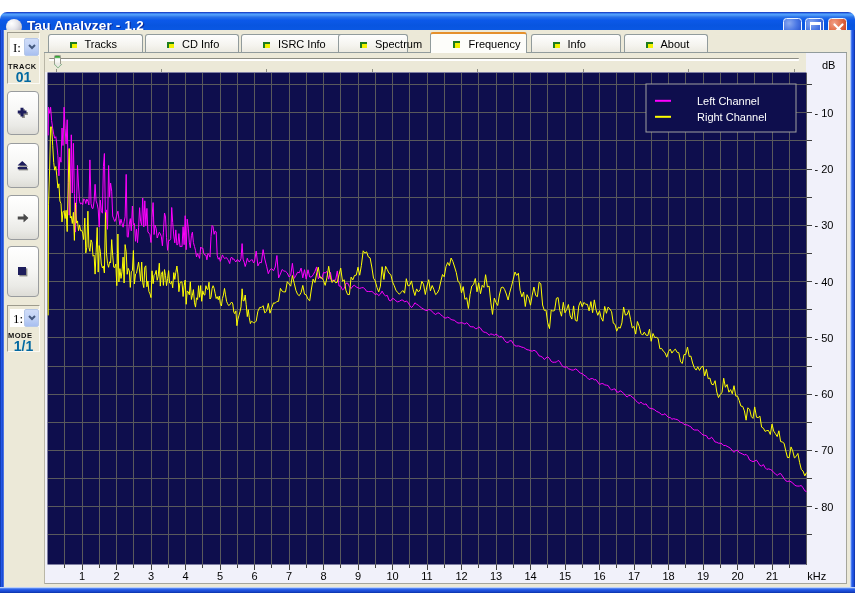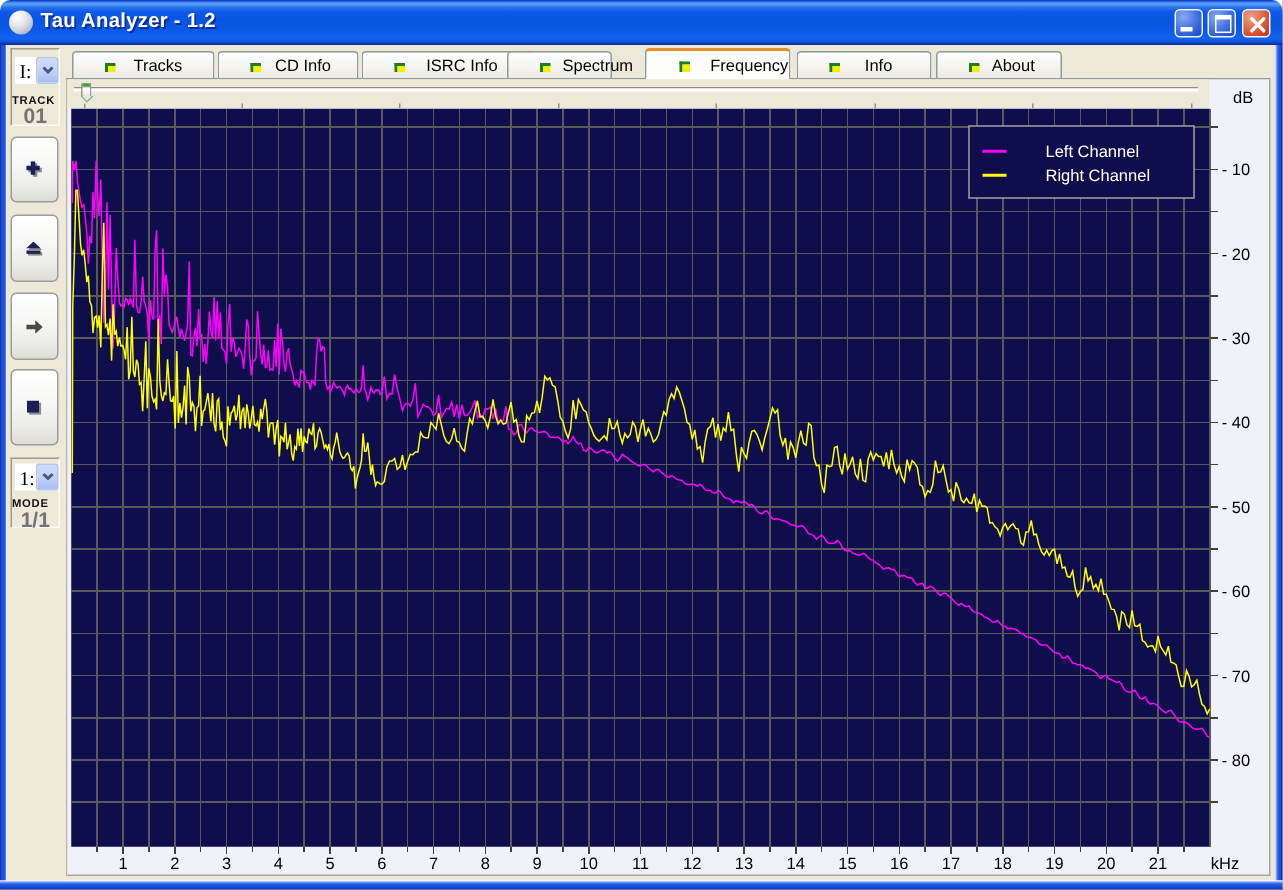--- a/index.html
+++ b/index.html
@@ -1,18 +1,18 @@
 <!DOCTYPE html>
 <html><head><meta charset="utf-8"><style>
 *{margin:0;padding:0;box-sizing:border-box}
 html,body{width:855px;height:593px;background:#fff;font-family:"Liberation Sans",sans-serif;overflow:hidden}
 #win{position:absolute;left:0;top:0;width:855px;height:593px}
 .abs{position:absolute}
 
-#title{left:0;top:0;width:855px;height:30px;border-radius:7px 7px 0 0;
+#title{left:0;top:12px;width:855px;height:30px;border-radius:7px 7px 0 0;
 background:linear-gradient(180deg,#0f2bb0 0%,#2b62e2 3%,#4490f6 6%,#55a3fc 9%,#2970e8 17%,#0c59e9 27%,#0855e0 45%,#0a58e4 65%,#0e60ee 78%,#1263f2 86%,#0c51d8 93%,#0937b0 97%,#092e9e 100%)}
 #title .ico{position:absolute;left:6px;top:7px;width:16px;height:16px;border-radius:50%;
 background:radial-gradient(circle at 35% 28%,#ffffff 0%,#f4f4f6 18%,#e4e4ea 40%,#c8c8d2 65%,#a4a4b4 88%,#9898a8 100%)}
 #title .txt{position:absolute;left:27px;top:6px;color:#fff;font-size:13.5px;font-weight:bold;
 text-shadow:1.2px 1.2px 0 #0b2d9c;letter-spacing:0.2px}
 .tbtn{position:absolute;top:6px;width:19px;height:19px;border-radius:3.5px;border:1px solid #f0f6ff}
 #bmin{left:783px;background:radial-gradient(circle at 30% 25%,#8aa9f0 0%,#4a77e4 45%,#2a55cf 80%,#1e46b8 100%)}
 #bmax{left:805px;background:radial-gradient(circle at 30% 25%,#8aa9f0 0%,#4a77e4 45%,#2a55cf 80%,#1e46b8 100%)}
 #bcls{left:828px;background:radial-gradient(circle at 30% 25%,#f0a088 0%,#e26a43 45%,#cc4324 80%,#b33616 100%)}
 #bmin::after{content:"";position:absolute;left:3px;top:11px;width:8px;height:3px;background:#fff}
@@ -25,35 +25,35 @@
 #client{left:4px;top:30px;width:847px;height:557px;background:#ece9d8}
 
 #side{left:4px;top:30px;width:40px;height:557px;background:#ece9d8}
 .grp{position:absolute;left:3px;width:33px;border:1px solid;border-color:#9d9b8d #fbfaf4 #fbfaf4 #9d9b8d;background:#ece9d8}
 .combo{position:absolute;left:2px;top:5px;width:29px;height:18px;background:#fff;font-family:"Liberation Serif",serif;font-size:13px}
 .combo span{position:absolute;left:3px;top:2px}
 .cbtn{position:absolute;right:0;top:0;width:15px;height:18px;border-radius:2px;border:1px solid #b5c7e8;
 background:linear-gradient(180deg,#cfdcf8 0%,#c2d3f6 50%,#a8bff0 100%)}
 .cbtn svg{position:absolute;left:3px;top:5px}
 .slab{position:absolute;width:100%;text-align:left;font-size:7.5px;font-weight:bold;letter-spacing:0.5px;color:#111}
-.nlab{position:absolute;width:100%;text-align:center;font-size:14px;font-weight:bold;color:#737373}
+.nlab{position:absolute;width:100%;text-align:center;font-size:14px;font-weight:bold;color:#0369a1}
 .sbtn{position:absolute;left:3px;width:32px;border:1px solid #999c9e;border-radius:4px;
 background:linear-gradient(180deg,#ffffff 0%,#f7f7f5 45%,#eaeae6 80%,#dddcd6 100%)}
 .sbtn svg{position:absolute;left:50%;top:50%;transform:translate(-50%,-50%)}
 
 .tab{position:absolute;top:34px;height:18px;border:1px solid #919b9c;border-bottom:none;border-radius:3px 3px 0 0;
 background:linear-gradient(180deg,#fefefe 0%,#f5f4ef 60%,#eceae1 100%);font-size:11px;color:#000}
 .tab .fl{position:absolute;left:21px;top:6.5px}
 .fl{position:relative;width:7px;height:6.5px;border-left:2px solid #1f7d1f;border-top:2px solid #1f7d1f}
 .fl b{position:absolute;left:0;top:0;width:5px;height:4.5px;background:#f2f200;display:block}
-.tab .tx{position:absolute;left:36px;right:16px;top:3px;text-align:center;white-space:nowrap}
+.tab .tx{position:absolute;left:36px;right:16px;top:3px;text-align:left;white-space:nowrap}
 #atab{position:absolute;top:32px;height:21px;border:1px solid #919b9c;border-bottom:none;border-radius:3px 3px 0 0;
 background:#fdfdfa;font-size:11px;color:#000;border-top:2px solid #e5902c;z-index:3}
 #atab .fl{position:absolute;left:22px;top:7px}
-#atab .tx{position:absolute;left:38px;right:0;top:4px;text-align:right;white-space:nowrap}
+#atab .tx{position:absolute;left:38px;right:0;top:4px;text-align:left;white-space:nowrap}
 #pageline{left:44px;top:52px;width:803px;height:1px;background:#919b9c}
 
 #chart{left:45px;top:53px;width:802px;height:531px;background:#f1f1fa;border-right:1px solid #a5a59c;border-bottom:1px solid #a5a59c}
 #track{position:absolute;left:0;top:0;width:761px;height:19px;background:#ece9d8}
 #groove{position:absolute;left:4px;top:4.5px;width:750px;height:3px;border-top:1px solid #8d8d82;background:#fff;border-radius:1px}
 .ttick{position:absolute;top:15.5px;width:1px;height:3px;background:#8f8f84}
 #thumb{position:absolute;left:8.5px;top:2px;width:7px;height:9px;border:1px solid #999a8e;border-bottom:none;border-radius:2px 2px 0 0;
 background:linear-gradient(180deg,#35a535 0,#35a535 15%,#ffffff 35%,#f4f4f0 75%,#e6e6e0 100%)}
 #thumbtip{position:absolute;left:8.5px;top:11px;width:9px;height:4.5px;background:#e8e8e2;
 clip-path:polygon(0 0,100% 0,55% 100%,45% 100%);}

